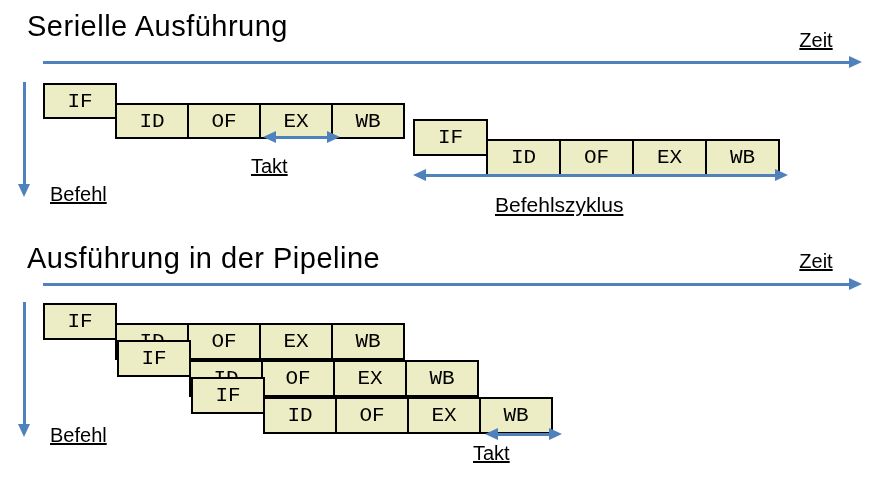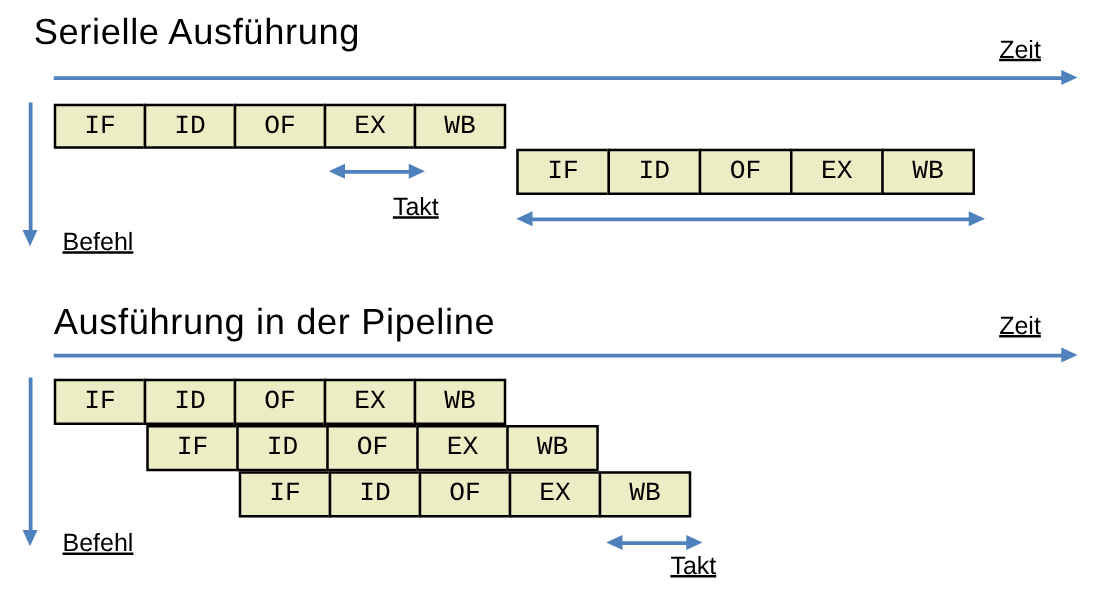--- a/index.html
+++ b/index.html
@@ -26,36 +26,36 @@
     letter-spacing: 0.5px;
     white-space: nowrap;
   }
 
   .small-label {
     font-size: 20px;
     white-space: nowrap;
     text-decoration: underline;
   }
 
-  .centered { text-align: right; }
+  .centered { text-align: left; }
 
   
   .box-row { display: flex; }
   .cell {
     width: 74px;
     height: 36px;
     background: var(--box_fill);
     border: 2px solid var(--box_border);
     display: flex;
     align-items: center;
     justify-content: center;
     font-size: 21px;
     font-family: Liberation Mono, monospace;
   }
-  .cell + .cell { margin-left: -2px; }
+  .cell + .cell { margin-left: -2px; margin-top: 20px; }
   .row-h37 .cell { height: 37px; }
   .row-w75 .cell { width: 75px; }
 
   
   .harrow { height: 13px; }
   .harrow .shaft {
     position: absolute;
     top: 5px;
     height: 3px;
     background: var(--accent);
@@ -142,22 +142,23 @@
   </div>
 
   <div class="abs small-label centered" style="left:251px; top:155px; width:100px;">Takt</div>
 
   <div class="abs harrow double" style="left:413px; top:169px; width:375px;">
     <div class="shaft"></div>
     <div class="head head-l"></div>
     <div class="head head-r"></div>
   </div>
 
-
-  <div class="abs title" style="left:43px; top:242px;">Ausführung in der Pipeline</div>
+  <div class="abs small-label centered" style="left:495px; top:193px; width:210px; font-size:21px;">Befehlszyklus</div>
+
+  <div class="abs title" style="left:27px; top:242px;">Ausführung in der Pipeline</div>
 
   <div class="abs small-label" style="left:793px; top:250px; width:46px; text-align:center;">Zeit</div>
 
   <div class="abs harrow" style="left:43px; top:278px; width:819px;">
     <div class="shaft"></div>
     <div class="head head-r"></div>
   </div>
 
   <div class="abs box-row row-h37" style="left:43px; top:303px;">
     <div class="cell">IF</div>

